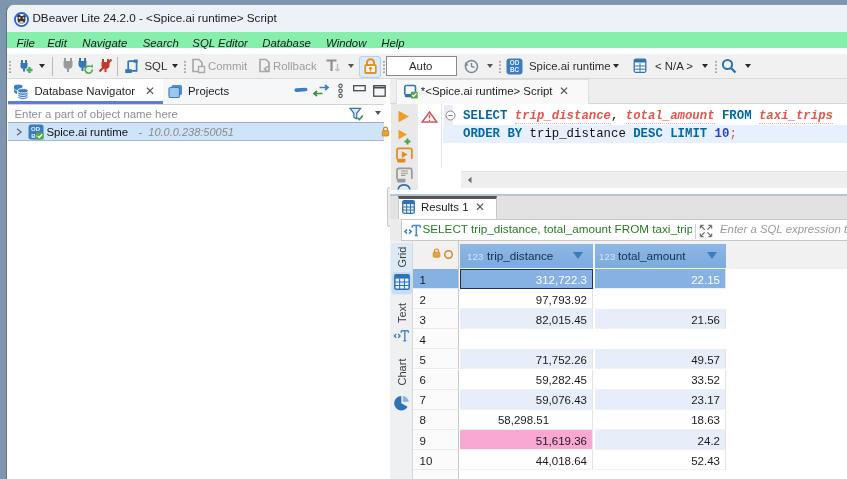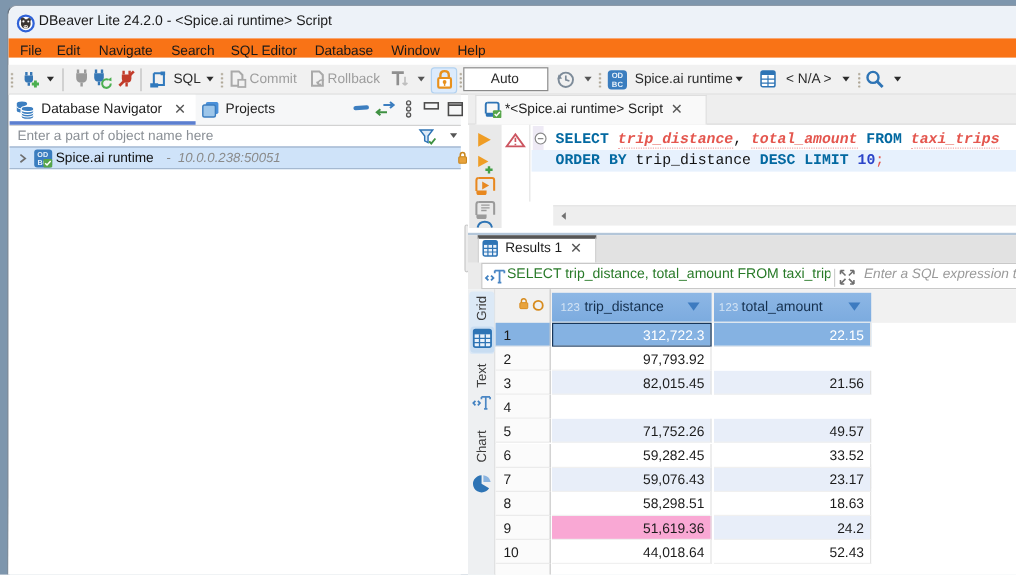--- a/index.html
+++ b/index.html
@@ -6,21 +6,21 @@
   html,body { width:847px; height:479px; overflow:hidden; }
   #screen { position:relative; width:847px; height:479px; background:#7E96AD;
             font-family:"Liberation Sans", sans-serif; color:#111; }
   .abs { position:absolute; }
   #win { position:absolute; left:6px; top:4px; width:841px; height:475px;
          background:#fff; border-top-left-radius:8px;
          border-left:1px solid #66727f; border-top:1px solid #8d9aa9; overflow:hidden; }
   
   #titlebar { position:absolute; left:0; top:0; right:0; height:27px; background:#EDF2F8; border-top-left-radius:8px; }
   #title-text { position:absolute; left:25.4px; top:6px; font-size:11.7px; color:#1a1a1a;text-align:right; }
-  #menubar { position:absolute; left:0; top:27px; right:0; height:16px; background:#f97316; }
+  #menubar { position:absolute; left:0; top:27px; right:0; height:16px; background:#86efac;font-style:italic; }
   .mi { position:absolute; top:4.5px; font-size:11.4px; color:#1a1a1a; }
   #toolbar { position:absolute; left:0; top:49px; right:0; height:25px; background:#f1f1f1; border-bottom:1px solid #d9d9d9; }
   .tsep { position:absolute; top:3px; height:19px; width:1px; background:#bbb; }
   .dotsep { position:absolute; top:6px; height:13px; width:2px;
      background-image:radial-gradient(circle, #b0a898 0.8px, transparent 1.1px);
      background-size:2px 3.5px; }
   .ttext { position:absolute; top:6px; font-size:11.4px; color:#2b2b2b; }
   .gtext { position:absolute; top:6px; font-size:11.4px; color:#9d9d9d; }
   .darr { position:absolute; width:0; height:0; border-left:3.8px solid transparent; border-right:3.8px solid transparent; border-top:4.6px solid #2b2b2b; }
   .garr { border-top-color:#555; }
@@ -447,21 +447,21 @@
                 <div class="cell c1" style="background:#fff;color:#1b1b1b;">59,282.45</div>
                 <div class="cell c2" style="background:#fff;color:#1b1b1b;">33.52</div>
               </div>
               <div class="rnum" style="top:148.60000000000002px;background:#fbfbfb;">7</div>
               <div class="drow" style="top:148.60000000000002px;">
                 <div class="cell c1" style="background:#e8eef9;color:#1b1b1b;">59,076.43</div>
                 <div class="cell c2" style="background:#e8eef9;color:#1b1b1b;">23.17</div>
               </div>
               <div class="rnum" style="top:168.70000000000002px;background:#fbfbfb;">8</div>
               <div class="drow" style="top:168.70000000000002px;">
-                <div class="cell c1" style="background:#fff;color:#1b1b1b;">58,298.51</div>
+                <div class="cell c1" style="background:#fff;color:#1b1b1b;text-align:center;">58,298.51</div>
                 <div class="cell c2" style="background:#fff;color:#1b1b1b;">18.63</div>
               </div>
               <div class="rnum" style="top:188.8px;background:#fbfbfb;">9</div>
               <div class="drow" style="top:188.8px;">
                 <div class="cell c1" style="background:#f9a8d4;color:#1b1b1b;">51,619.36</div>
                 <div class="cell c2" style="background:#e8eef9;color:#1b1b1b;">24.2</div>
               </div>
               <div class="rnum" style="top:208.9px;background:#fbfbfb;">10</div>
               <div class="drow" style="top:208.9px;">
                 <div class="cell c1" style="background:#fff;color:#1b1b1b;">44,018.64</div>

